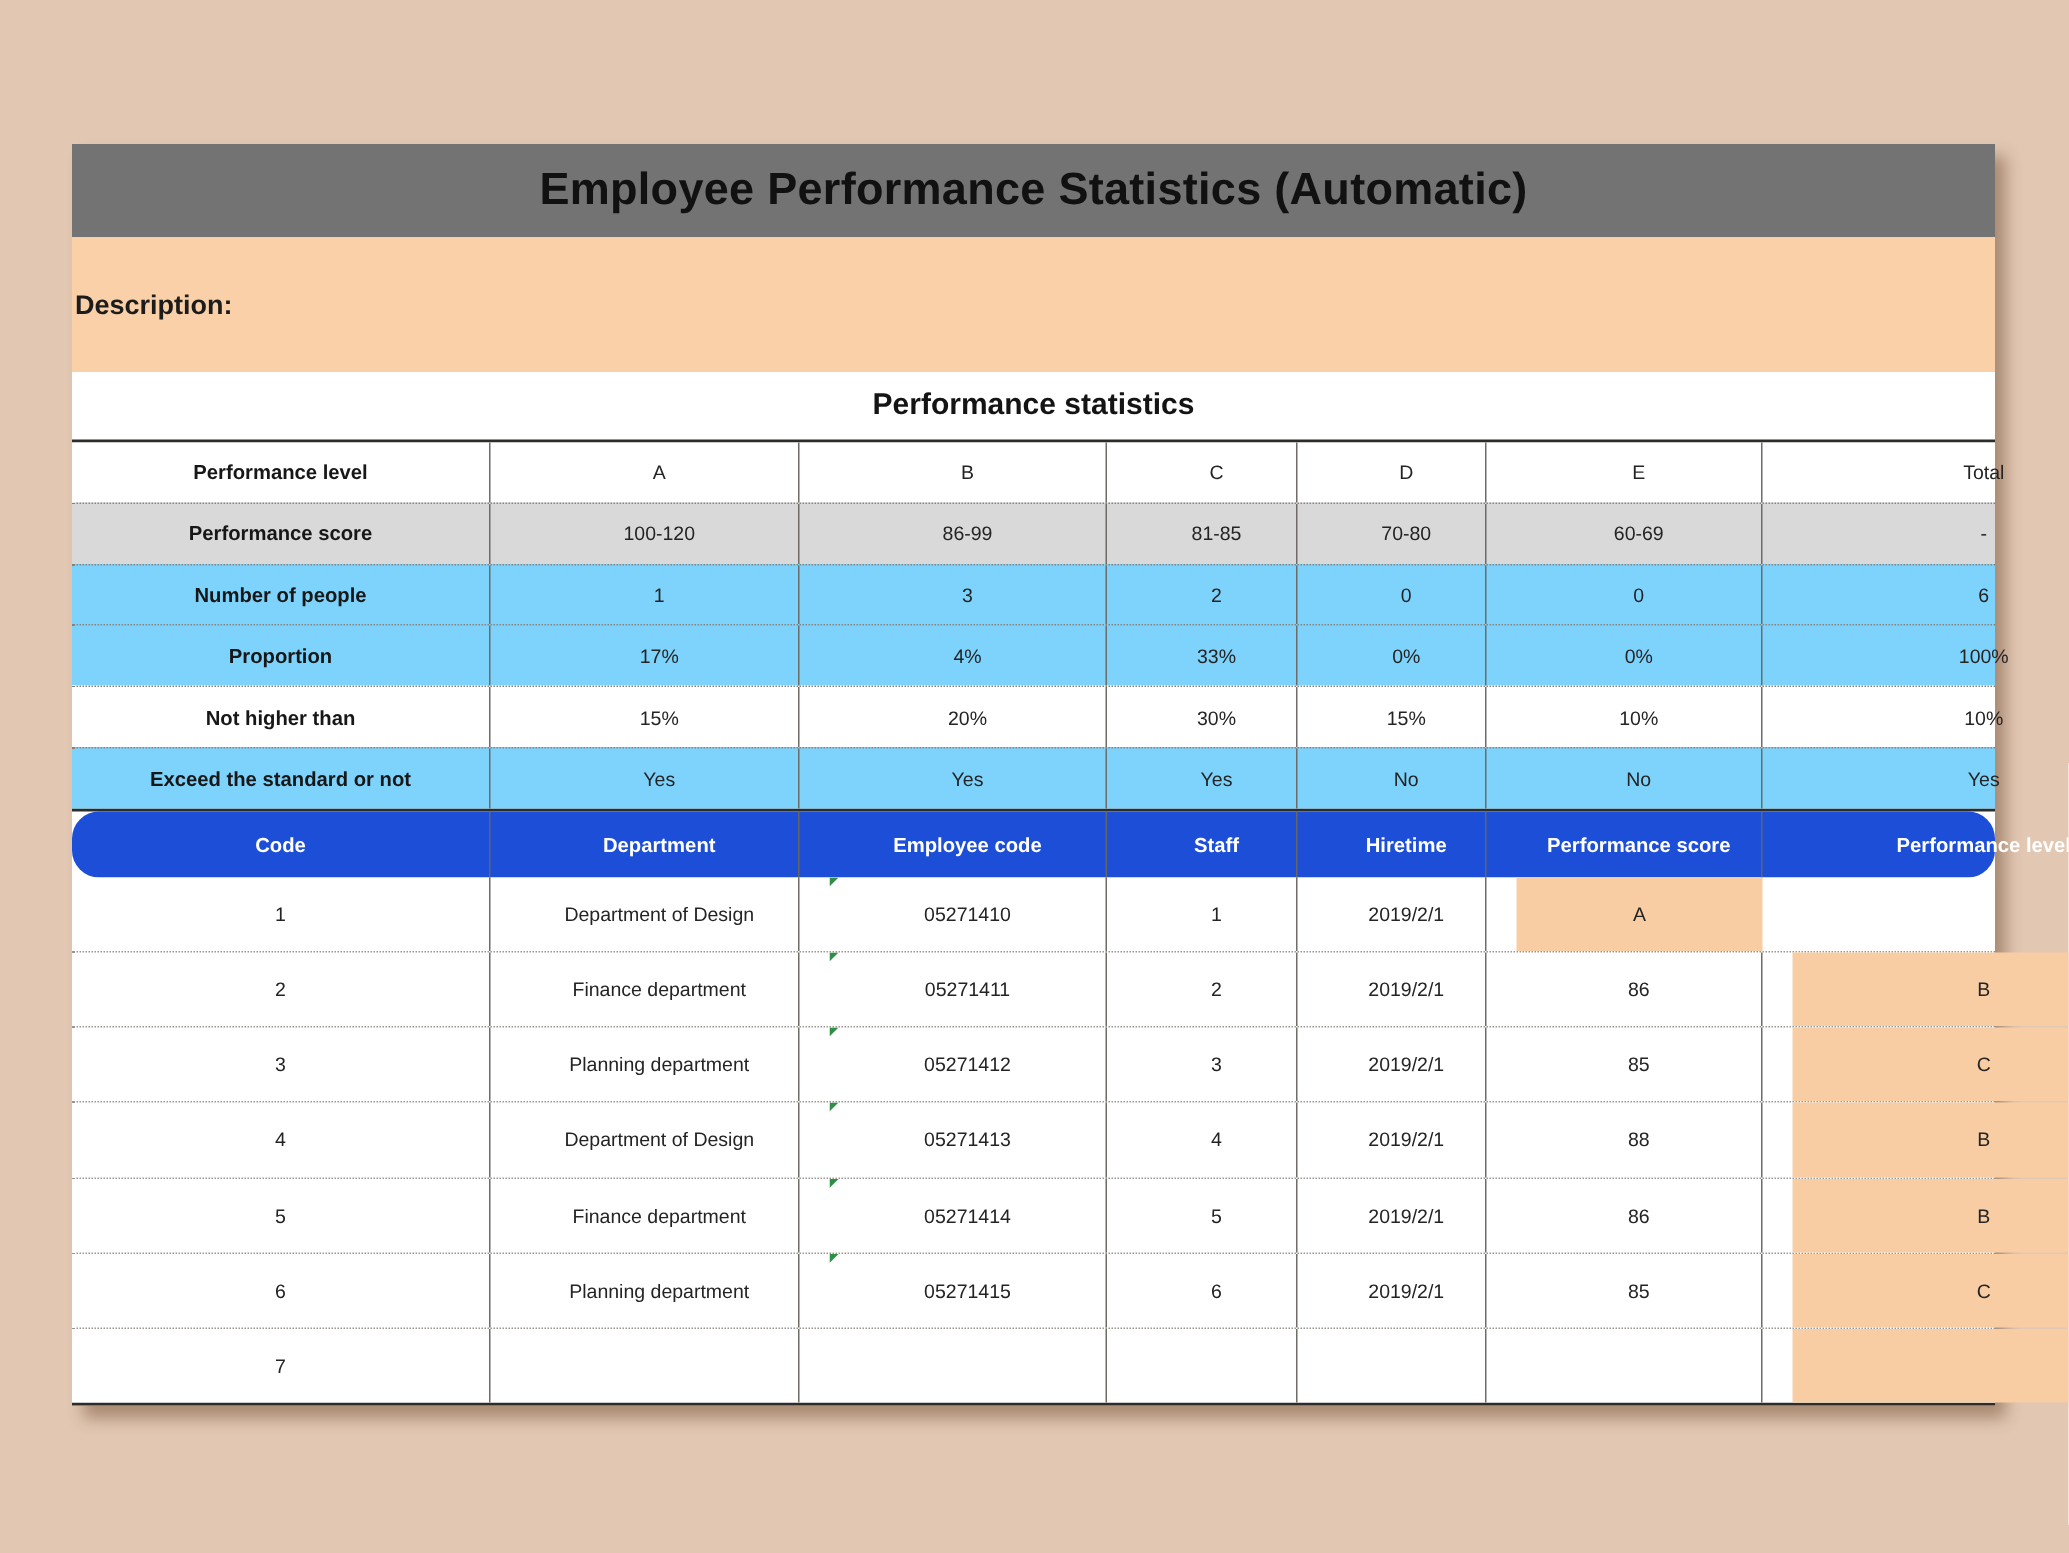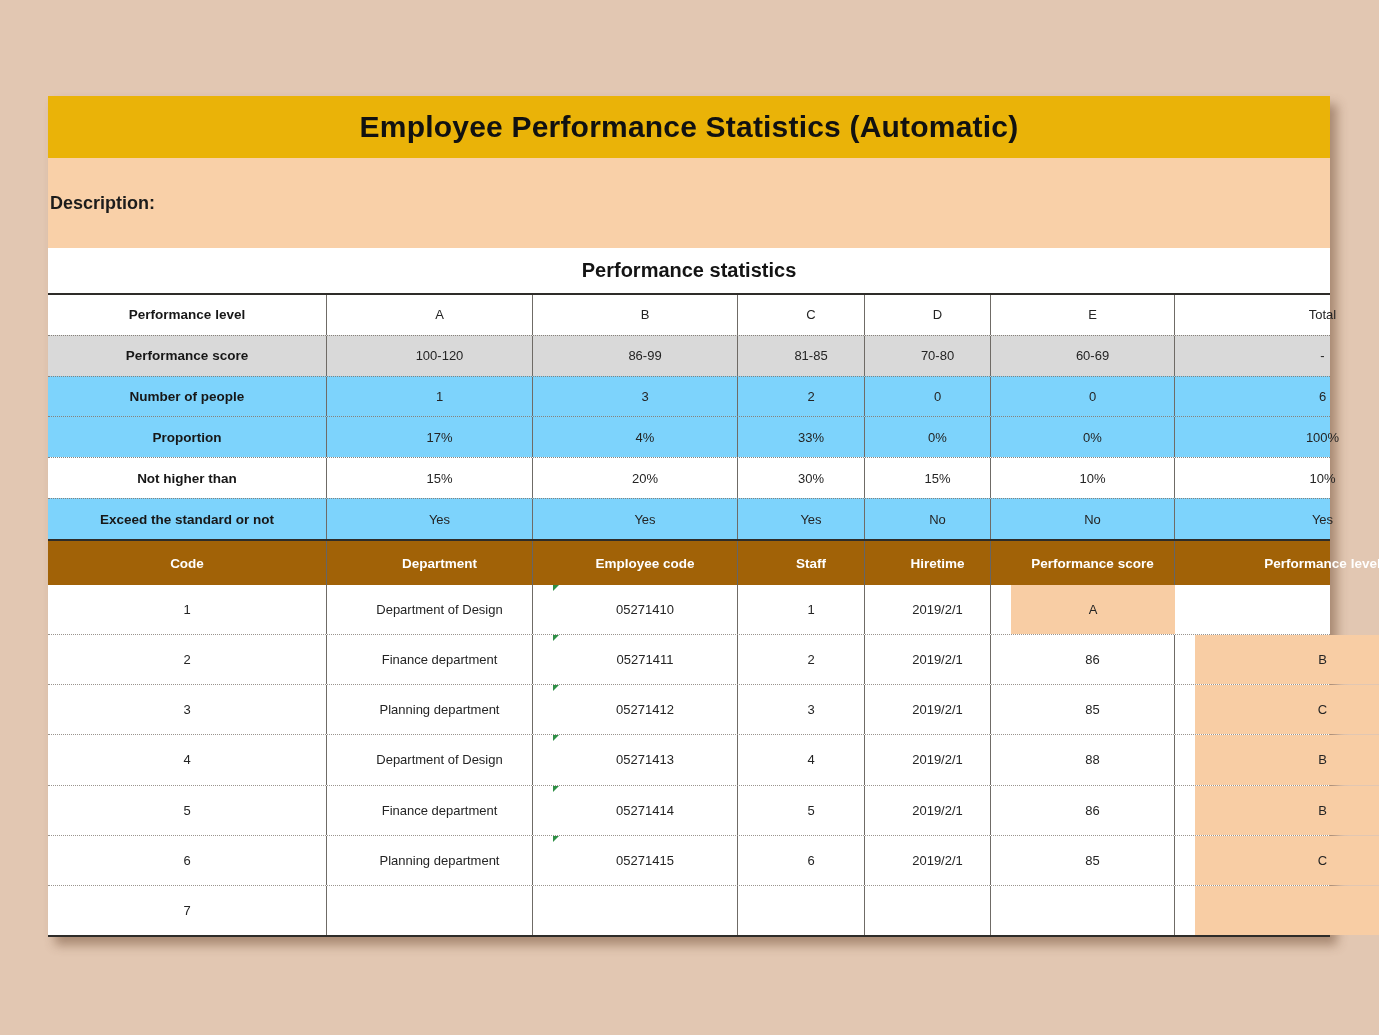--- a/index.html
+++ b/index.html
@@ -11,21 +11,21 @@
     position:relative;
   }
   .sheet{
     position:absolute;left:48px;top:96px;width:1282px;height:841px;
     background:#ffffff;
     box-shadow:7px 8px 10px rgba(97,62,38,0.45);
     display:flex;flex-direction:column;
   }
   
   .title-band{
-    height:62px;flex:0 0 62px;background:#eab308;
+    height:62px;flex:0 0 62px;background:#737373;
     display:flex;align-items:center;justify-content:center;
   }
   .title-band span{font-size:30px;font-weight:bold;color:#111;letter-spacing:0.2px;}
   .desc-band{
     height:90px;flex:0 0 90px;background:#f9d0a8;
     display:flex;align-items:center;
   }
   .desc-band span{font-size:18px;font-weight:bold;padding-left:2px;}
   .section-title{
     background:#ffffff;display:flex;align-items:center;justify-content:center;
@@ -51,21 +51,21 @@
     border-top:2px solid #2e2c29;border-bottom:2px solid #2e2c29;
   }
   .t1 .grid-row{flex:1 1 auto;}
   .t1 .grid-row:not(:first-child){border-top:1px dotted #87827c;}
   .t1 .cell.label{font-weight:bold;font-size:13.5px;color:#171717;}
   .r-white{background:#ffffff;}
   .r-gray{background:#d9d9d9;}
   .r-peach{background:#7dd3fc;}
   
   .t2-header{
-    flex:0 0 44px;height:44px;background:#a16207;
+    flex:0 0 44px;height:44px;background:#1d4ed8;border-radius:18px;
   }
   .t2-header .cell{
     color:#ffffff;font-weight:bold;font-size:13.5px;
   }
   .t2-header .cell:not(:last-child){border-right:1px solid #656565;}
   .t2-body{
     flex:1 1 auto;display:flex;flex-direction:column;
     border-bottom:2px solid #2e2c29;
   }
   .t2-body .grid-row{flex:1 1 auto;background:#ffffff;}

